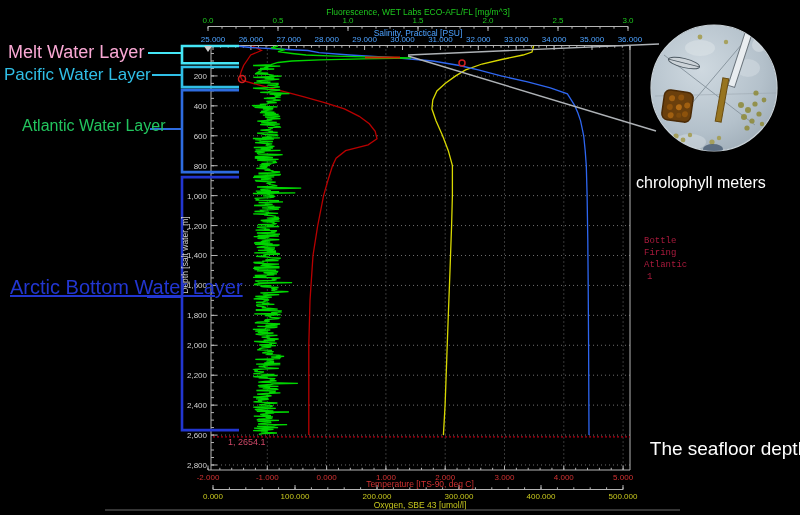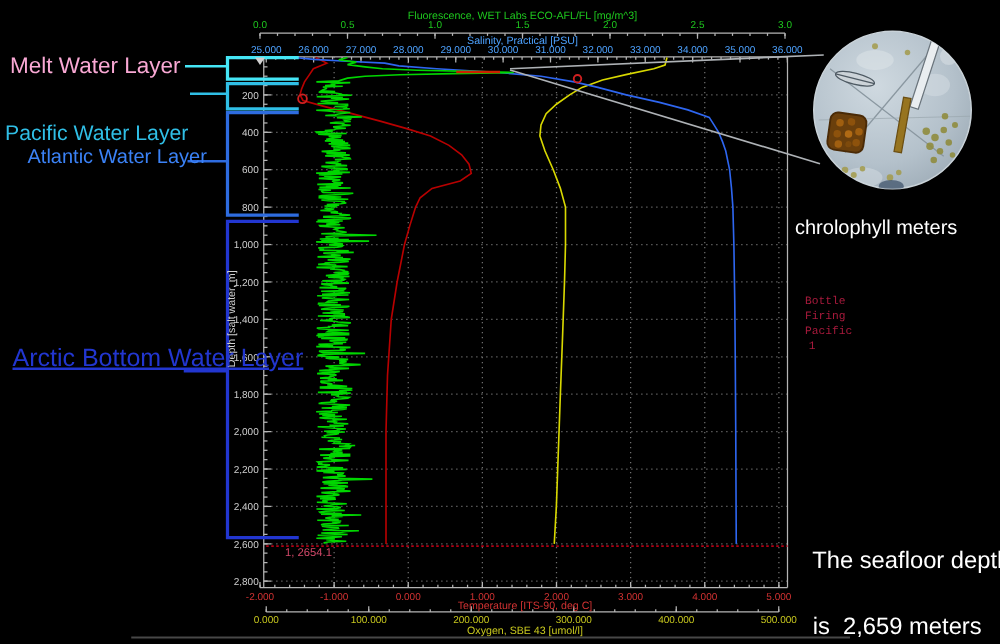--- a/index.html
+++ b/index.html
@@ -1,21 +1,21 @@
 <!DOCTYPE html>
 <html><head>
 <meta charset="utf-8">
 <style>
   html,body{margin:0;padding:0;background:#000;}
   .stage{position:relative;width:800px;height:515px;background:#000;overflow:hidden;
          font-family:"Liberation Sans",sans-serif;}
   .stage svg{position:absolute;left:0;top:0;}
   .layer-label{position:absolute;white-space:nowrap;}
   .lab-melt{left:8px;top:42px;font-size:18px;}
-  .lab-pacific{left:4px;top:65px;font-size:17px;margin-top:32px;}
+  .lab-pacific{left:4px;top:65px;font-size:17px;}
   .lab-atlantic{left:22px;top:117px;font-size:16px;}
   .lab-arctic{left:10px;top:276px;font-size:20px;text-decoration:underline;}
   .inset-caption{position:absolute;left:636px;top:153px;width:170px;color:#fff;
                  font-size:16px;line-height:1.25;}
   .seafloor-note{position:absolute;left:629px;top:409px;color:#fff;font-size:19px;
                  line-height:1.4;white-space:pre;}
   .bottle-firing{position:absolute;left:644px;top:235px;color:#a81a3c;font-size:9px;
                  line-height:1.35;font-family:Liberation Mono, monospace;}
   .bottle-firing span{display:block;}
 </style>
@@ -460,32 +460,31 @@
         </g>
         <ellipse cx="713" cy="149" rx="10" ry="5" fill="#3a4e66" opacity="0.7"></ellipse>
       </g>
     </g>
 
     <line x1="105" y1="510" x2="680" y2="510" stroke="#474747" stroke-width="1.5"></line>
   </svg>
 
   <div class="layer-label lab-melt" style="color: #f9a8d4;">Melt Water Layer</div>
   <div class="layer-label lab-pacific" style="color: rgb(48, 191, 230);">Pacific Water Layer</div>
-  <div class="layer-label lab-atlantic" style="color: #3b82f6;">Atlantic Water Layer</div>
+  <div class="layer-label lab-atlantic" style="color: #22c55e;">Atlantic Water Layer</div>
   <div class="layer-label lab-arctic" style="color: rgb(34, 54, 208);">Arctic Bottom Water Layer</div>
 
   <div class="inset-caption">
     <br>
     <span>chrolophyll meters</span>
   </div>
 
   <div class="seafloor-note">
     <span>The seafloor depth</span><br>
-    <span>is  2,659 meters</span>
   </div>
 
   <div class="bottle-firing">
     <span>Bottle</span>
     <span>Firing</span>
-    <span>Pacific</span>
+    <span>Atlantic</span>
     <span style="padding-left:3px">1</span>
   </div>
 </div>
 
 </body></html>

